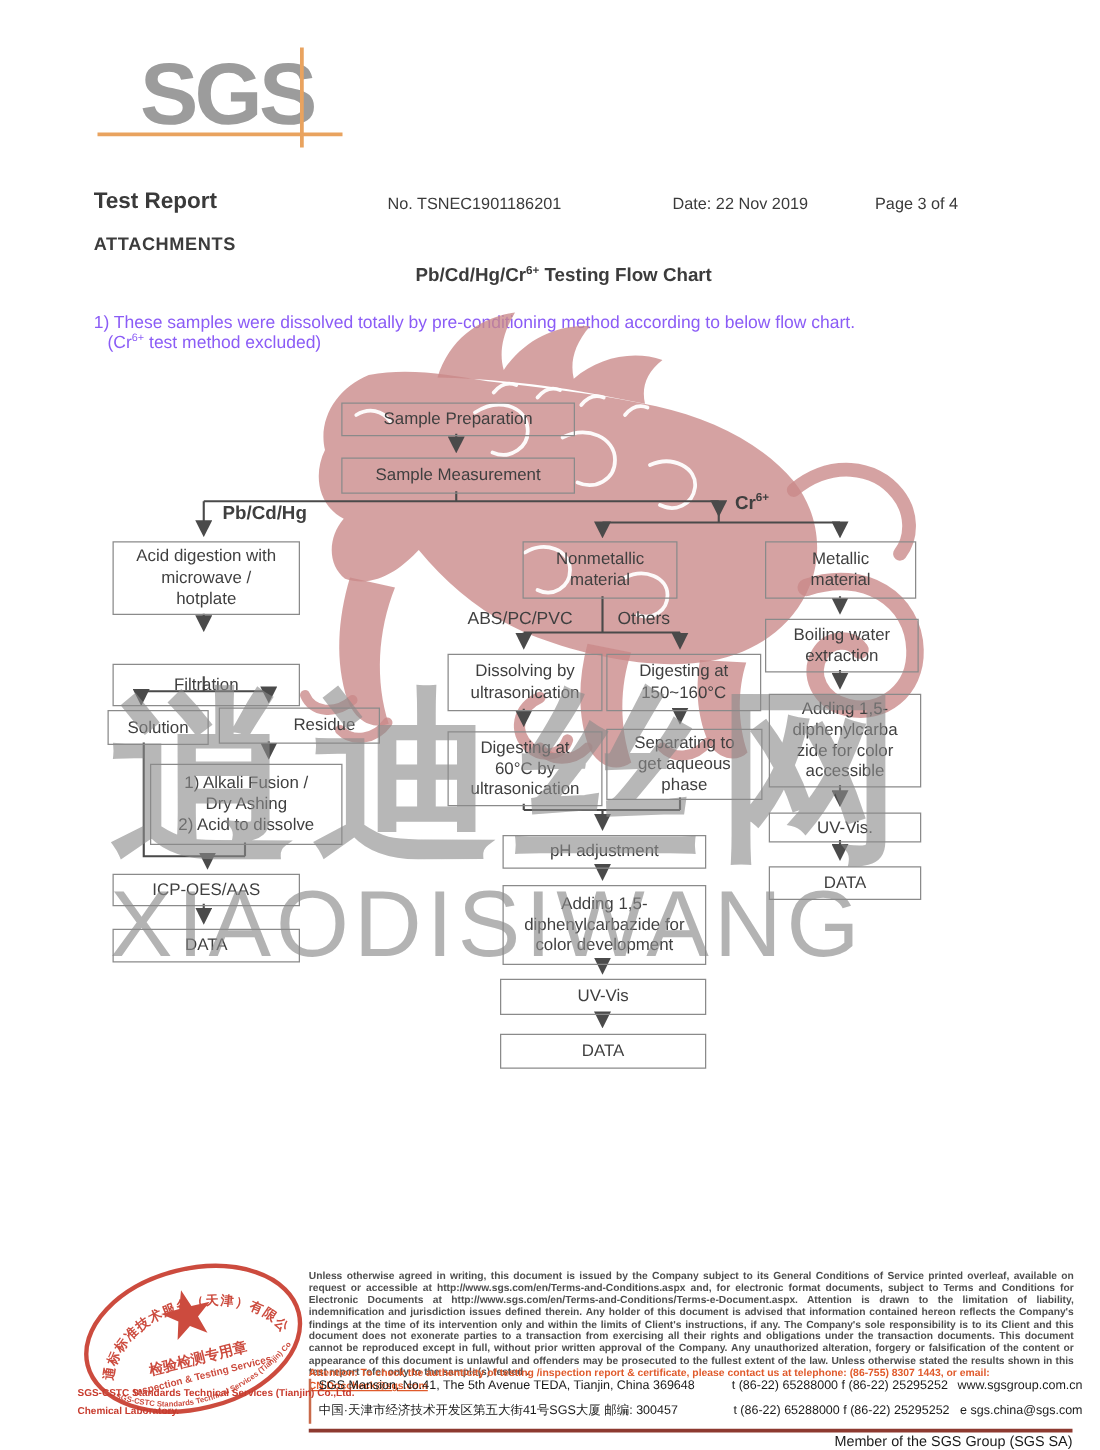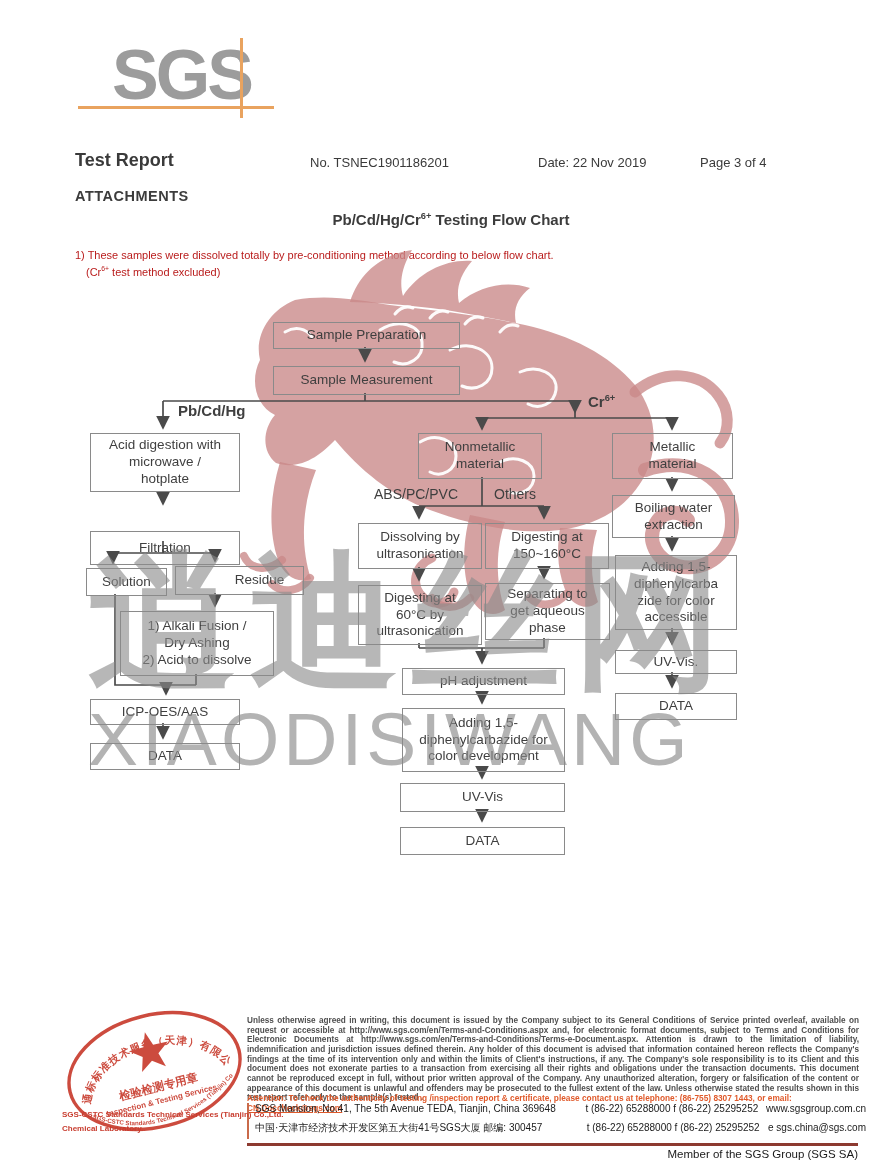--- a/index.html
+++ b/index.html
@@ -9,21 +9,21 @@
   .logo-text{position:absolute;left:112px;top:40px;font-size:70px;font-weight:bold;
              letter-spacing:-3px;color:#9c9c9c;line-height:1;}
   .logo-hline{position:absolute;left:78px;top:106px;width:196px;height:3px;background:#e9a35f;}
   .logo-vline{position:absolute;left:240px;top:38px;width:3px;height:80px;background:#e9a35f;}
   
   .h-title{position:absolute;left:75px;top:150px;font-size:18px;font-weight:bold;color:#3a3a3a;}
   .h-meta{position:absolute;top:155px;font-size:13px;color:#3a3a3a;}
   .attach{position:absolute;left:75px;top:188px;font-size:14.5px;font-weight:bold;letter-spacing:.5px;}
   .flow-title{position:absolute;left:0;top:211px;width:832px;text-align:center;
               font-size:15px;font-weight:bold;padding-left:35px;}
-  .note{position:absolute;font-size:11px;color:#b91c1c;}
+  .note{position:absolute;font-size:14px;color:#8b5cf6;}
   sup{font-size:.62em;}
   
   .fbox{position:absolute;border:1.6px solid #8a8a8a;background:transparent;color:#3f3f3f;
         display:flex;align-items:center;justify-content:center;text-align:center;
         font-size:13.5px;line-height:1.25;z-index:2;}
   .bl{display:block;}
   .flabel{position:absolute;z-index:2;color:#3f3f3f;}
   .flabel.b{font-weight:bold;font-size:15px;}
   .flabel.n{font-size:14px;}
   svg.layer{position:absolute;left:0;top:0;pointer-events:none;}

